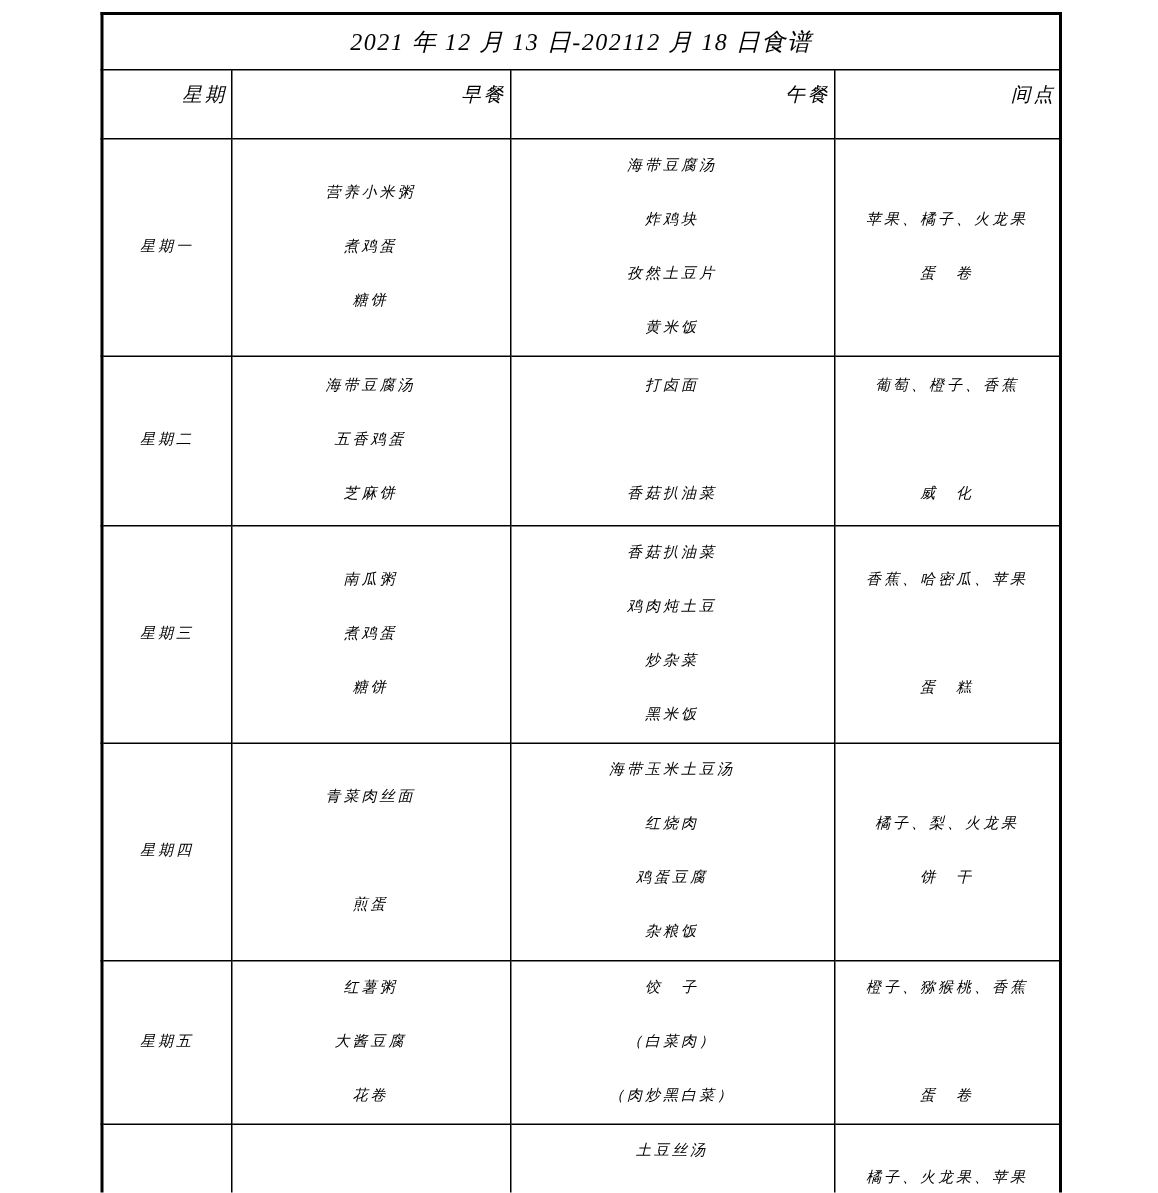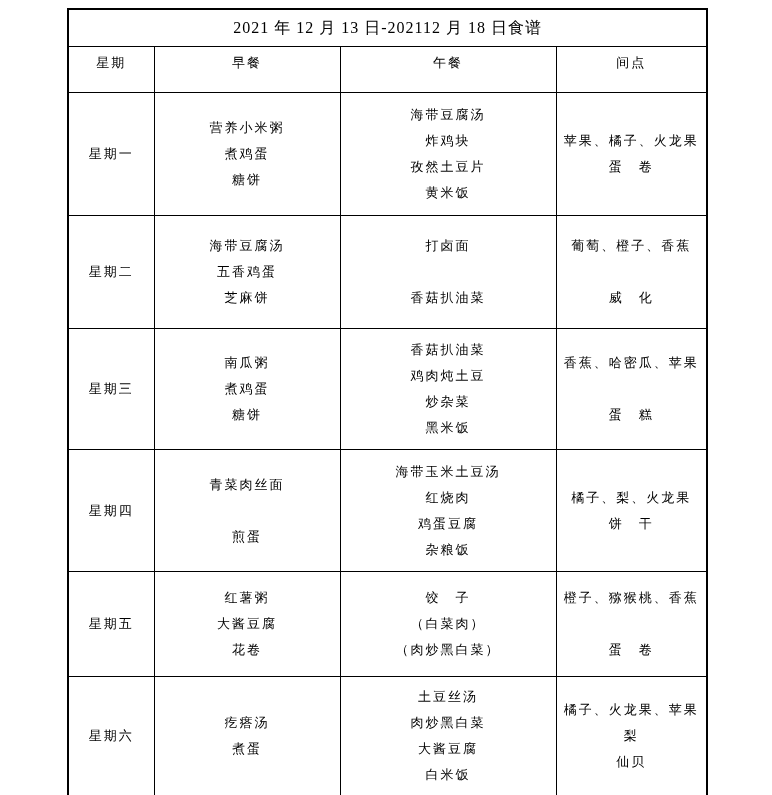--- a/index.html
+++ b/index.html
@@ -22,38 +22,40 @@
     border-collapse: collapse;
     table-layout: fixed;
     border: 2px solid #000000;
   }
   table.menu-table td {
     border: 1px solid #000000;
     text-align: center;
     vertical-align: middle;
     padding: 0 2px;
     overflow: hidden;
+    font-style: italic;
   }
   td.title-cell {
     height: 36px;
     font-size: 16px;
     letter-spacing: 1px;
     white-space: nowrap;
   }
   tr.header-row td {
     height: 38px;
     font-size: 13px;
     letter-spacing: 2px;
     vertical-align: top;
     padding-top: 7px;
+    text-align: right;
   }
   td.content-cell, td.day-cell {
-    font-size: 13px;
+    font-size: 10px;
     letter-spacing: 2px;
-    line-height: 26px;
+    line-height: 36px;
     white-space: pre-line;
   }
   tr.row-1 { height: 123px; }
   tr.row-2 { height: 113px; }
   tr.row-3 { height: 121px; }
   tr.row-4 { height: 122px; }
   tr.row-5 { height: 105px; }
   tr.row-6 { height: 119px; }
 </style>
 </head>

